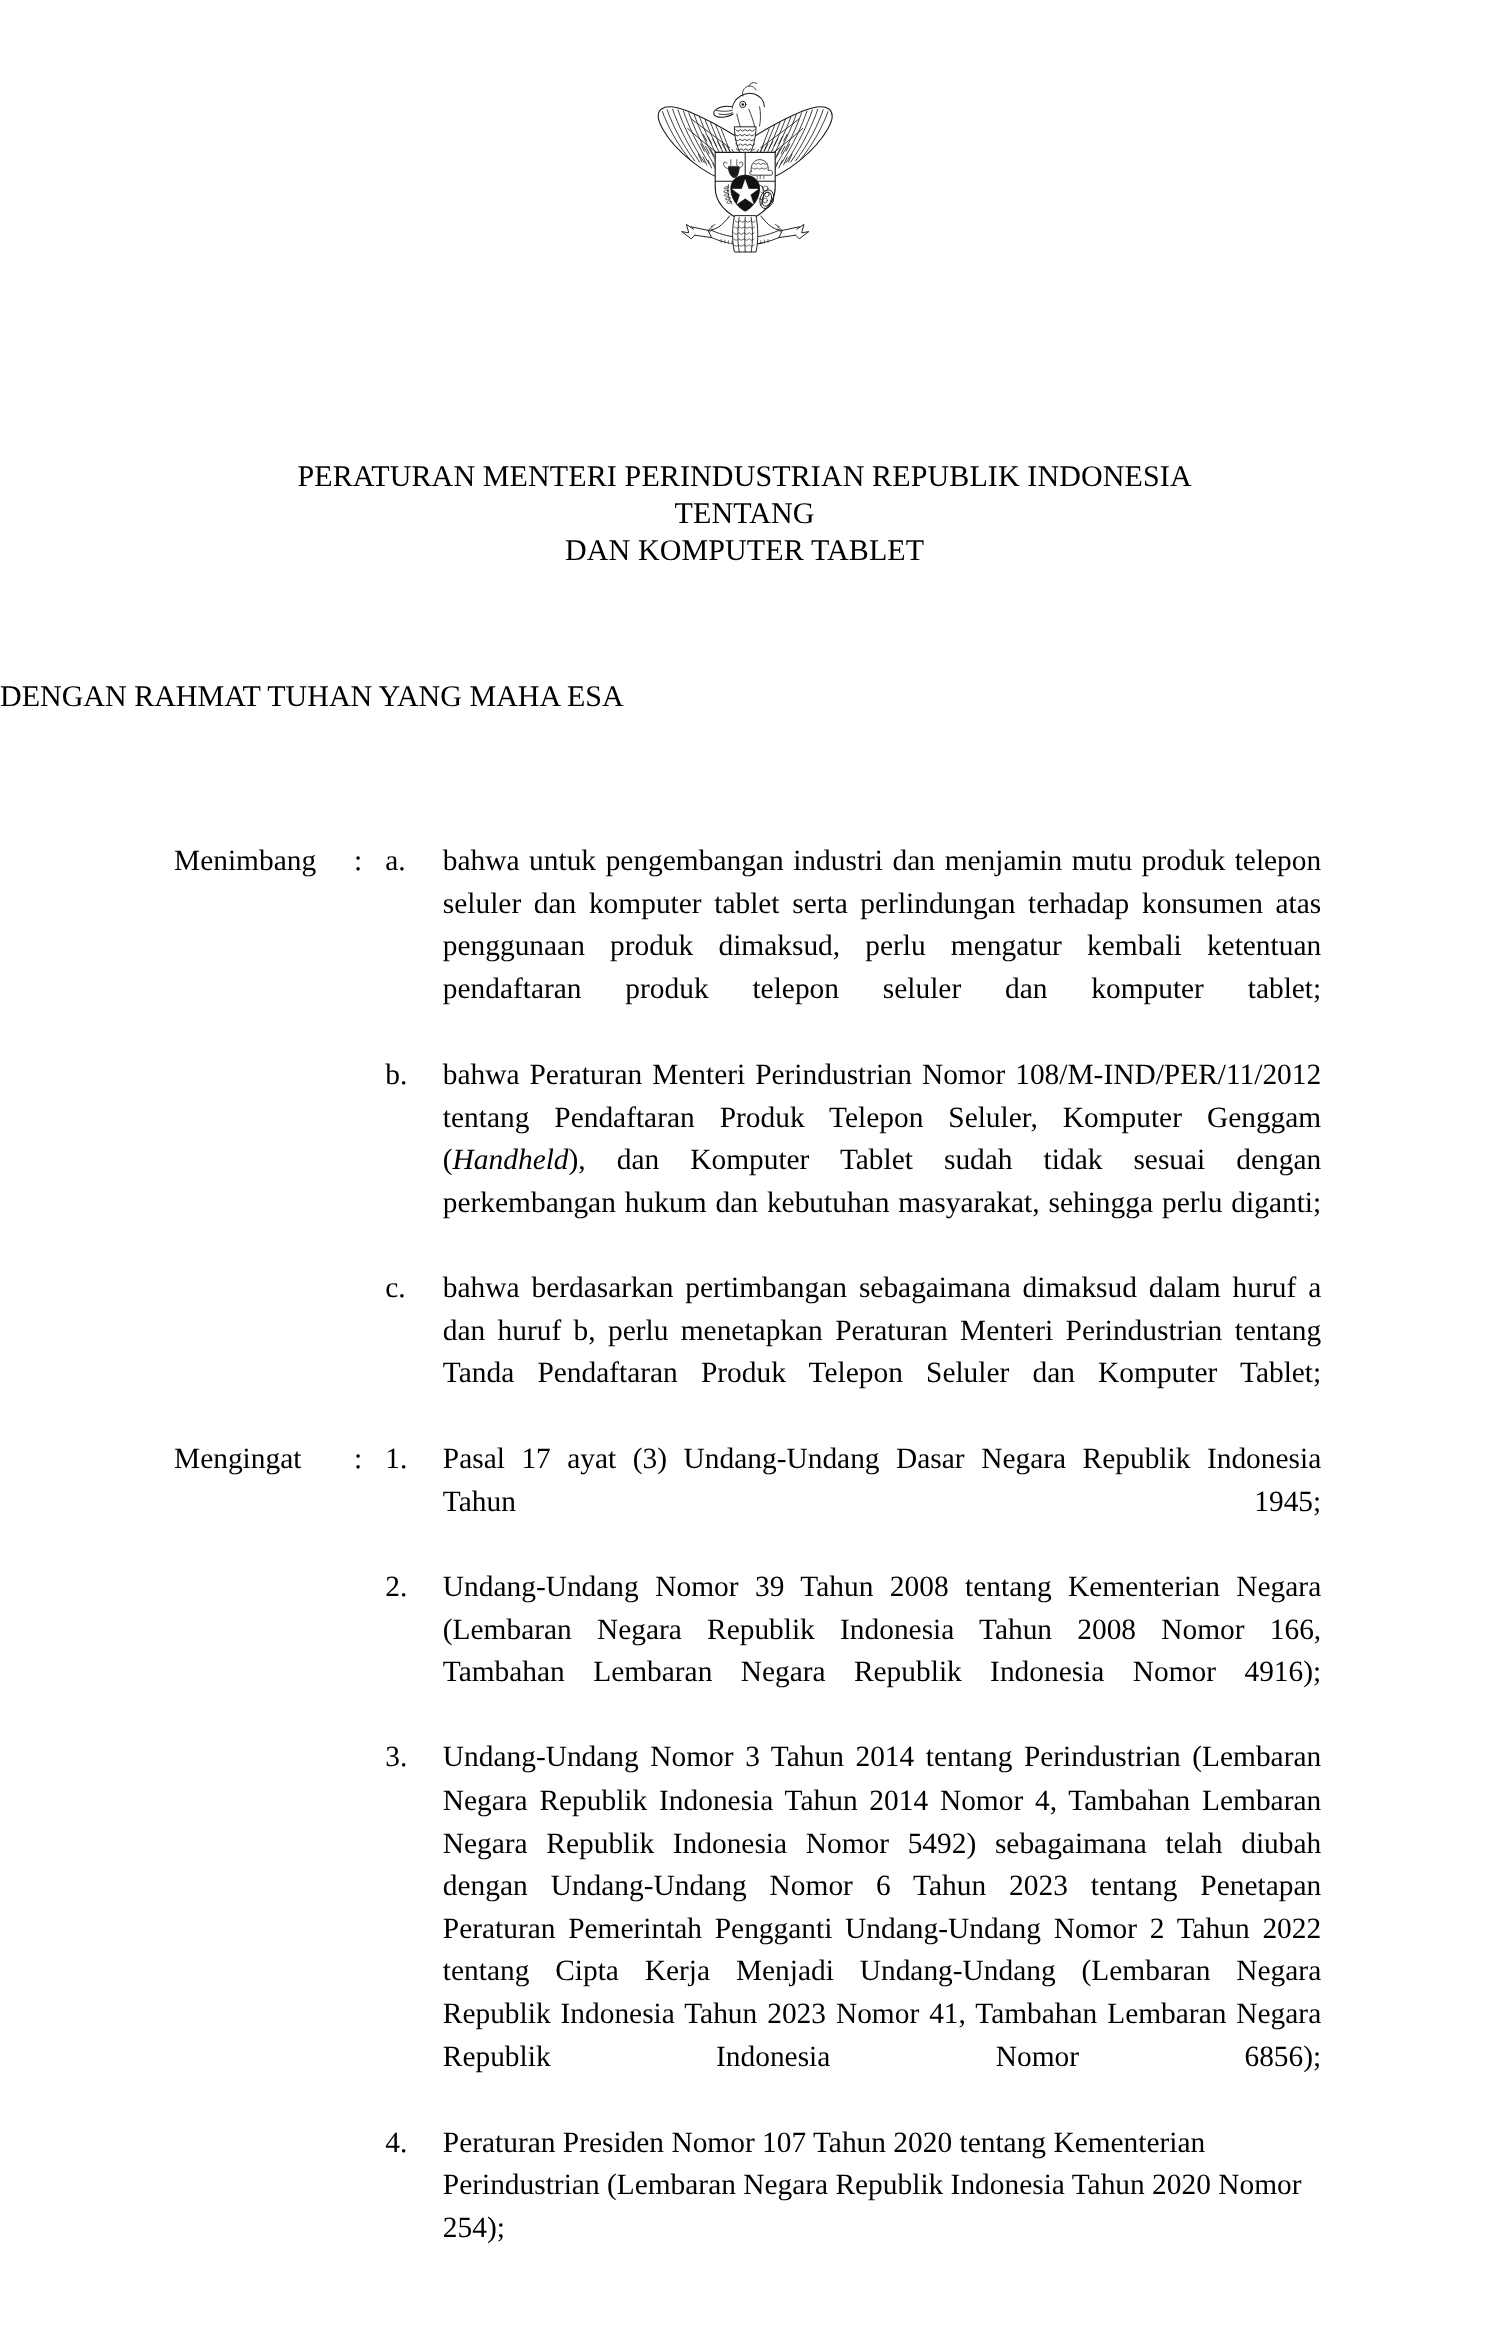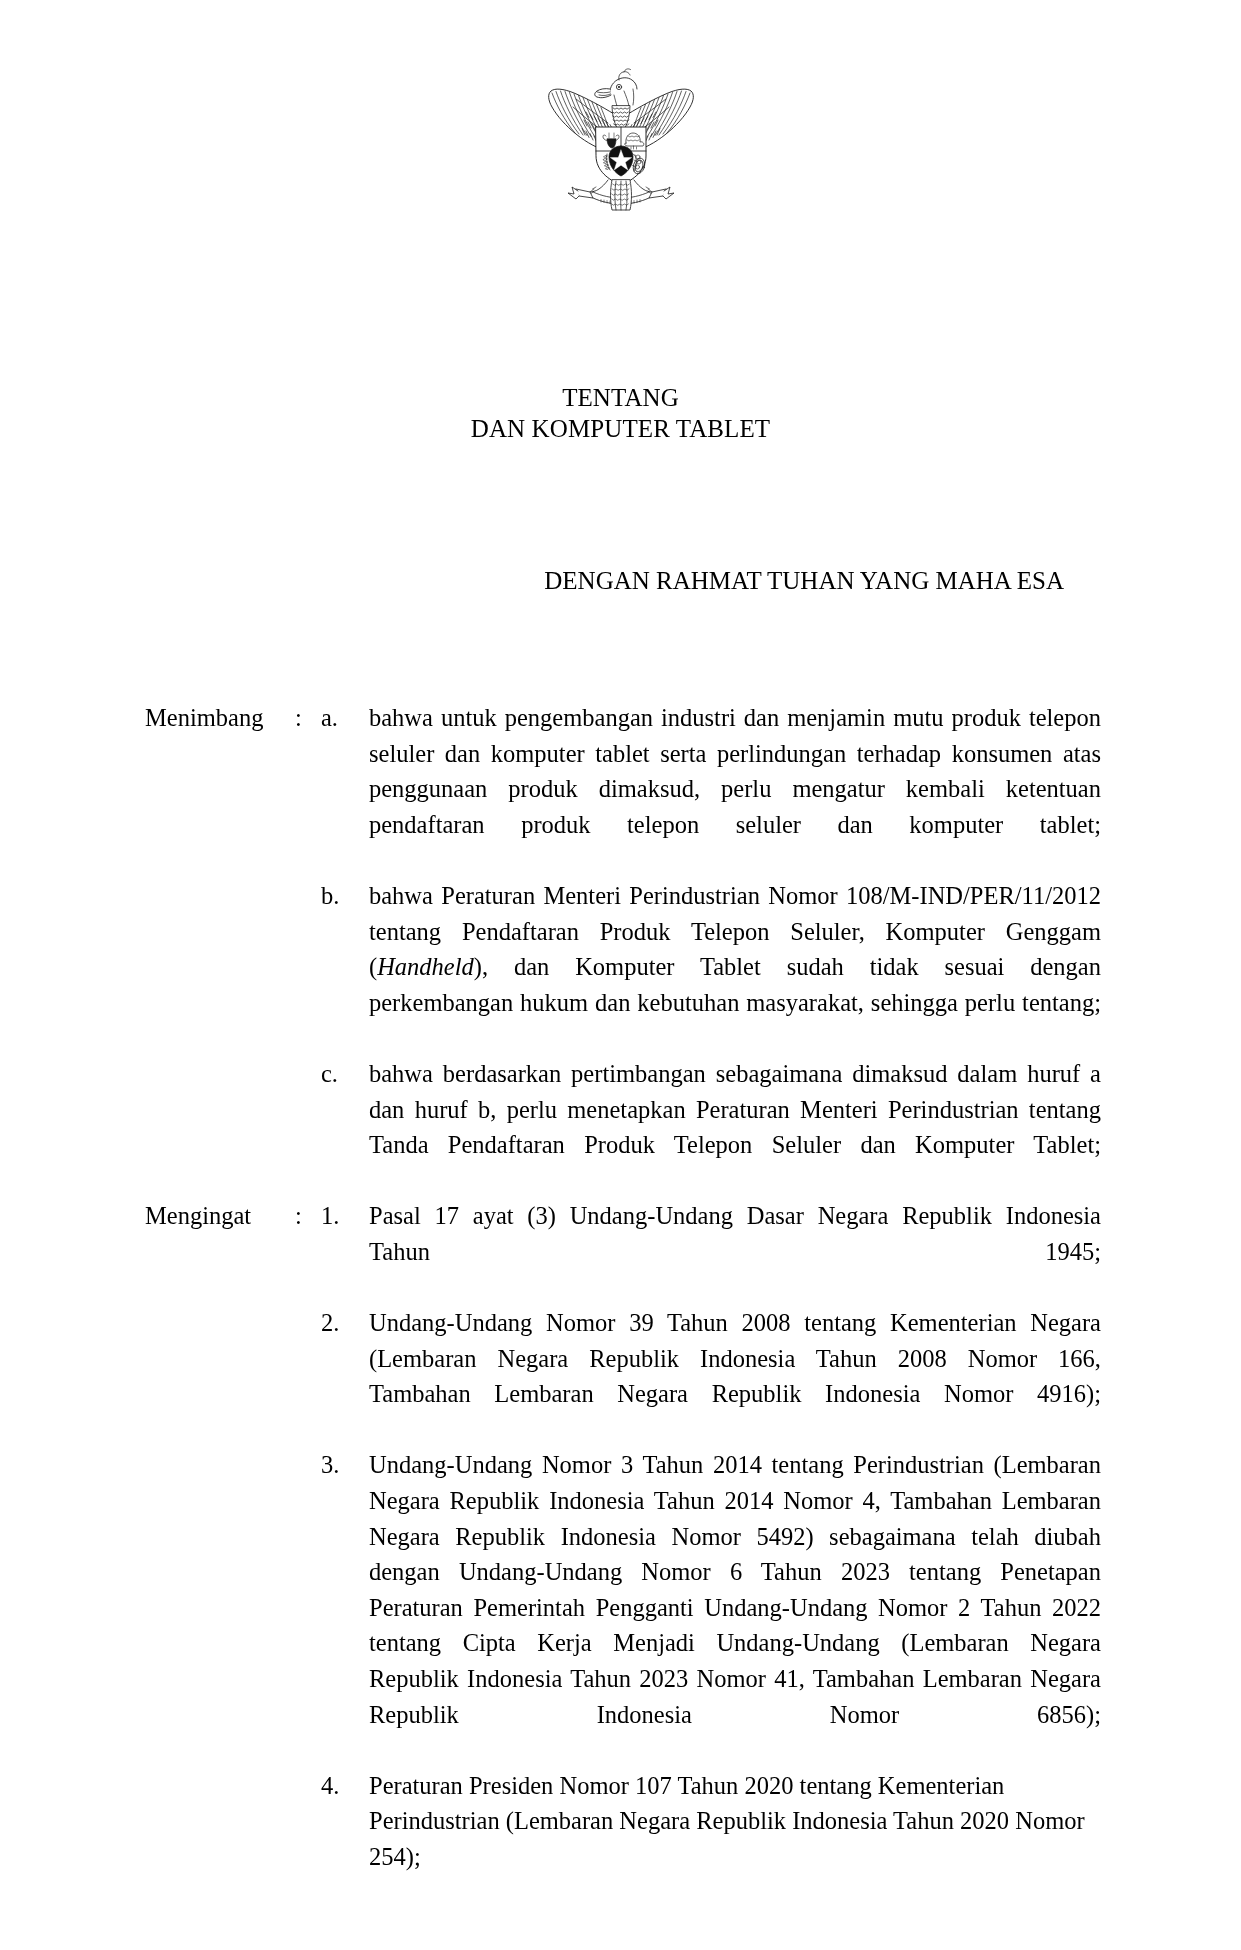--- a/index.html
+++ b/index.html
@@ -46,21 +46,21 @@
     line-height: 31px;
     letter-spacing: 0.1px;
   }
   .title-block .tline { display: block; white-space: nowrap; }
 
   .subtitle-1 {
     position: absolute;
     top: 565px;
     left: 0;
     width: 1064px;
-    text-align: right;
+    text-align: left;
     font-size: 25px;
     line-height: 31px;
   }
   .subtitle-2 {
     position: absolute;
     top: 620px;
     left: 0;
     width: 1241px;
     text-align: center;
     font-size: 25px;
@@ -286,20 +286,21 @@
         <path d="M173 252 q4 5 8 0 q4 5 9 0 q4 5 9 0 q4 5 8 0" stroke-width="1.1"></path>
         <path d="M172 262 q4 5 8 0 q4 5 9 0 q4 5 9 0 q4 5 8 0" stroke-width="1.1"></path>
         <path d="M171 272 q4 5 8 0 q4 5 9 0 q4 5 9 0 q4 5 8 0" stroke-width="1.1"></path>
         <path d="M171 282 q4 5 8 0 q4 5 9 0 q4 5 9 0 q4 5 8 0" stroke-width="1.1"></path>
         <path d="M171 292 q4 5 8 0 q4 5 9 0 q4 5 9 0 q4 5 8 0" stroke-width="1.1"></path>
       </g>
     </svg>
   </div>
 
   <div class="title-block">
+    <span class="tline">PERATURAN MENTERI PERINDUSTRIAN REPUBLIK INDONESIA</span>
     <span class="tline">TENTANG</span>
     <span class="tline">DAN KOMPUTER TABLET</span>
   </div>
 
   <div class="subtitle-1">DENGAN RAHMAT TUHAN YANG MAHA ESA</div>
 
   <div class="clauses">
 
     <div class="section">
       <div class="srow">
@@ -307,21 +308,21 @@
         <div class="s-colon">:</div>
         <div class="s-items">
 
           <div class="item">
             <div class="item-marker">a.</div>
             <div class="item-text">bahwa untuk pengembangan industri dan menjamin mutu produk telepon seluler dan komputer tablet serta perlindungan terhadap konsumen atas penggunaan produk dimaksud, perlu mengatur kembali ketentuan pendaftaran produk telepon seluler dan komputer tablet;</div>
           </div>
 
           <div class="item">
             <div class="item-marker">b.</div>
-            <div class="item-text"><span>bahwa Peraturan Menteri Perindustrian Nomor 108/M-IND/PER/11/2012 tentang Pendaftaran Produk Telepon Seluler, Komputer Genggam (</span><i>Handheld</i><span>), dan Komputer Tablet sudah tidak sesuai dengan perkembangan hukum dan kebutuhan masyarakat, sehingga perlu tentang;</span></div>
+            <div class="item-text"><span>bahwa Peraturan Menteri Perindustrian Nomor 108/M-IND/PER/11/2012 tentang Pendaftaran Produk Telepon Seluler, Komputer Genggam (</span><i>Handheld</i><span>), dan Komputer Tablet sudah tidak sesuai dengan perkembangan hukum dan kebutuhan masyarakat, sehingga perlu diganti;</span></div>
           </div>
 
           <div class="item">
             <div class="item-marker">c.</div>
             <div class="item-text">bahwa berdasarkan pertimbangan sebagaimana dimaksud dalam huruf a dan huruf b, perlu menetapkan Peraturan Menteri Perindustrian tentang Tanda Pendaftaran Produk Telepon Seluler dan Komputer Tablet;</div>
           </div>
 
         </div>
       </div>
     </div>

